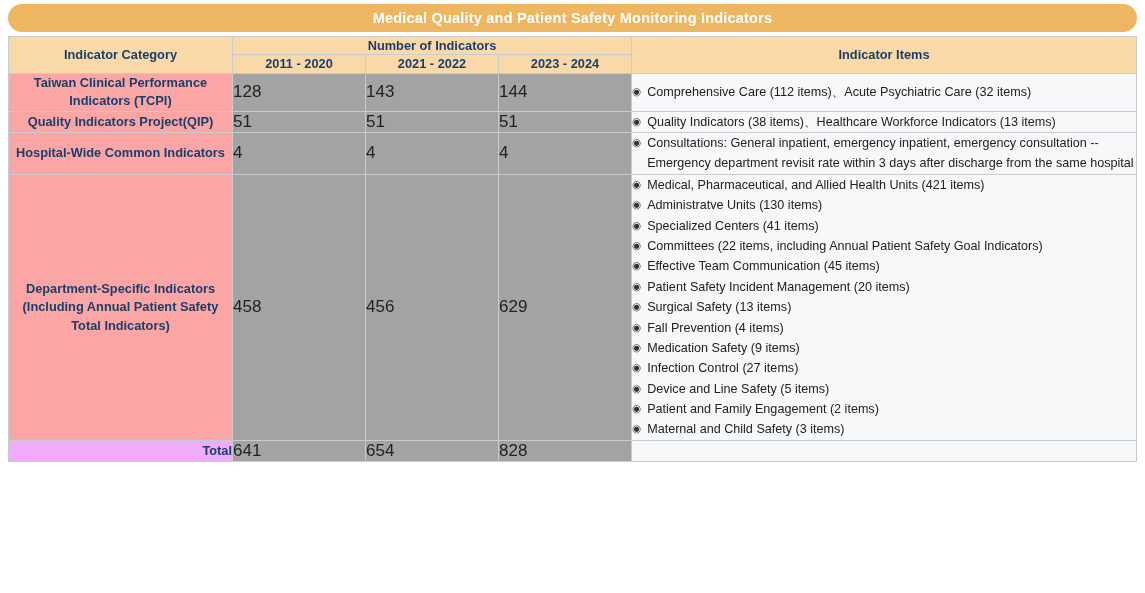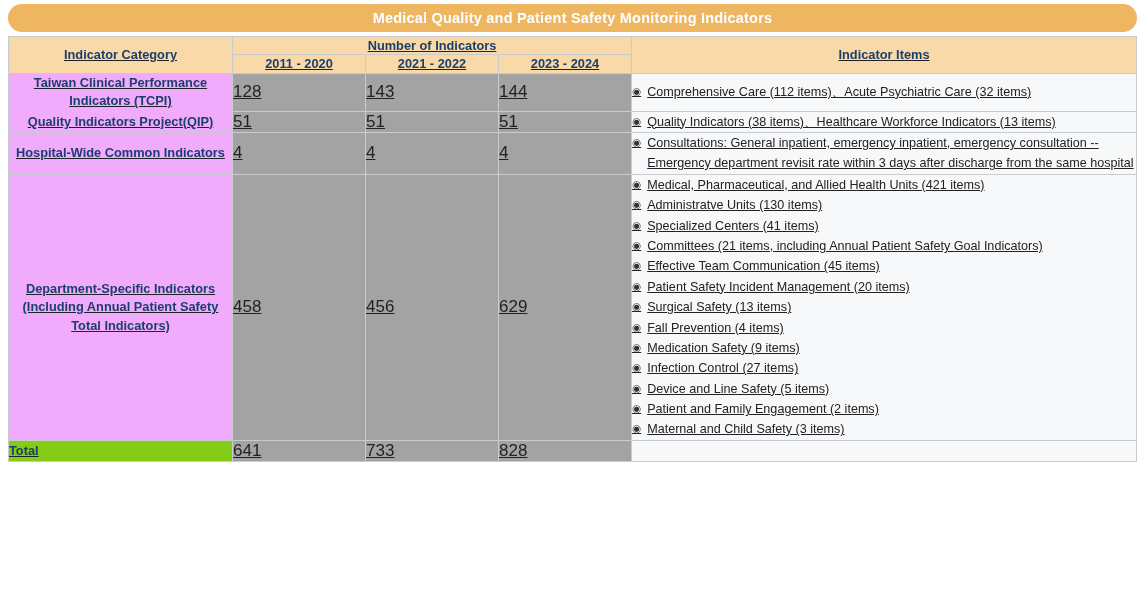--- a/index.html
+++ b/index.html
@@ -32,38 +32,37 @@
     font-weight: bold;
     font-size: 14.5px;
     letter-spacing: 0.2px;
     margin-bottom: 4px;
   }
   table.matrix {
     border-collapse: collapse;
     table-layout: fixed;
     width: 1129px;
     font-size: 12.5px;
-    text-decoration: underline;
   }
   table.matrix td, table.matrix th {
     border: 1px solid #c8ccd0;
     padding: 0;
     vertical-align: middle;
   }
   .hd {
     background: #f9d9a8;
     color: #1b3f6b;
     font-weight: bold;
     text-align: center;
     font-size: 12.8px;
     padding: 8px 4px;
     line-height: 1.35;
   }
   .cat-cell {
-    background: #f0abfc;
+    background: #fca5a5;
     color: #1b3f6b;
     font-weight: bold;
     text-align: center;
     font-size: 12.8px;
     padding: 10px 8px;
     line-height: 1.45;
   }
   .num-cell {
     background: #a3a3a3;
     text-align: left;
@@ -90,24 +89,24 @@
     flex: 0 0 auto;
     margin-right: 6px;
     font-size: 10.5px;
     line-height: 1.9;
     color: #333;
   }
   .item-text {
     flex: 1 1 auto;
   }
   .total-cat {
-    background: #84cc16;
+    background: #f0abfc;
     color: #1b3f6b;
     font-weight: bold;
-    text-align: left;
+    text-align: right;
     font-size: 12.8px;
     padding: 9px 4px;
   }
   .empty-cell {
     background: #f7f8f9;
   }
   .col-cat { width: 224px; }
   .col-num { width: 133px; }
   .col-items { width: auto; }
 </style>
@@ -194,21 +193,21 @@
           <div class="item-line">
               <span class="bullet">◉</span>
               <span class="item-text">Administratve Units (130 items)</span>
             </div>
           <div class="item-line">
               <span class="bullet">◉</span>
               <span class="item-text">Specialized Centers (41 items)</span>
             </div>
           <div class="item-line">
               <span class="bullet">◉</span>
-              <span class="item-text">Committees (21 items, including Annual Patient Safety Goal Indicators)</span>
+              <span class="item-text">Committees (22 items, including Annual Patient Safety Goal Indicators)</span>
             </div>
           <div class="item-line">
               <span class="bullet">◉</span>
               <span class="item-text">Effective Team Communication (45 items)</span>
             </div>
           <div class="item-line">
               <span class="bullet">◉</span>
               <span class="item-text">Patient Safety Incident Management (20 items)</span>
             </div>
           <div class="item-line">
@@ -238,20 +237,20 @@
           <div class="item-line">
               <span class="bullet">◉</span>
               <span class="item-text">Maternal and Child Safety (3 items)</span>
             </div>
         </td>
       </tr>
 
       <tr>
         <td class="total-cat">Total</td>
         <td class="num-cell">641</td>
-        <td class="num-cell">733</td>
+        <td class="num-cell">654</td>
         <td class="num-cell">828</td>
         <td class="empty-cell"></td>
       </tr>
 
     </tbody>
   </table>
 </div>
 
 </body></html>

